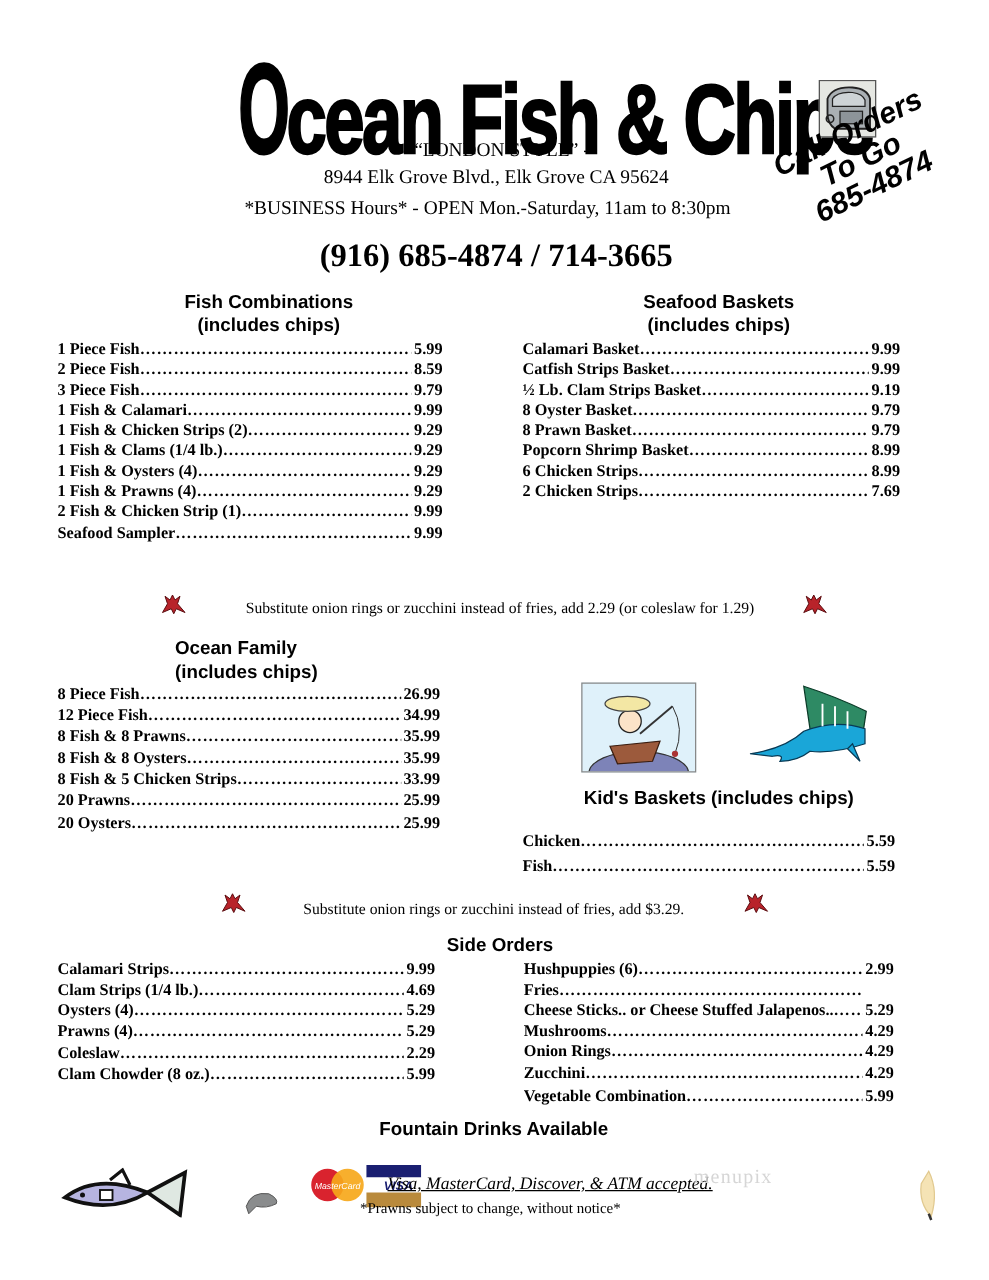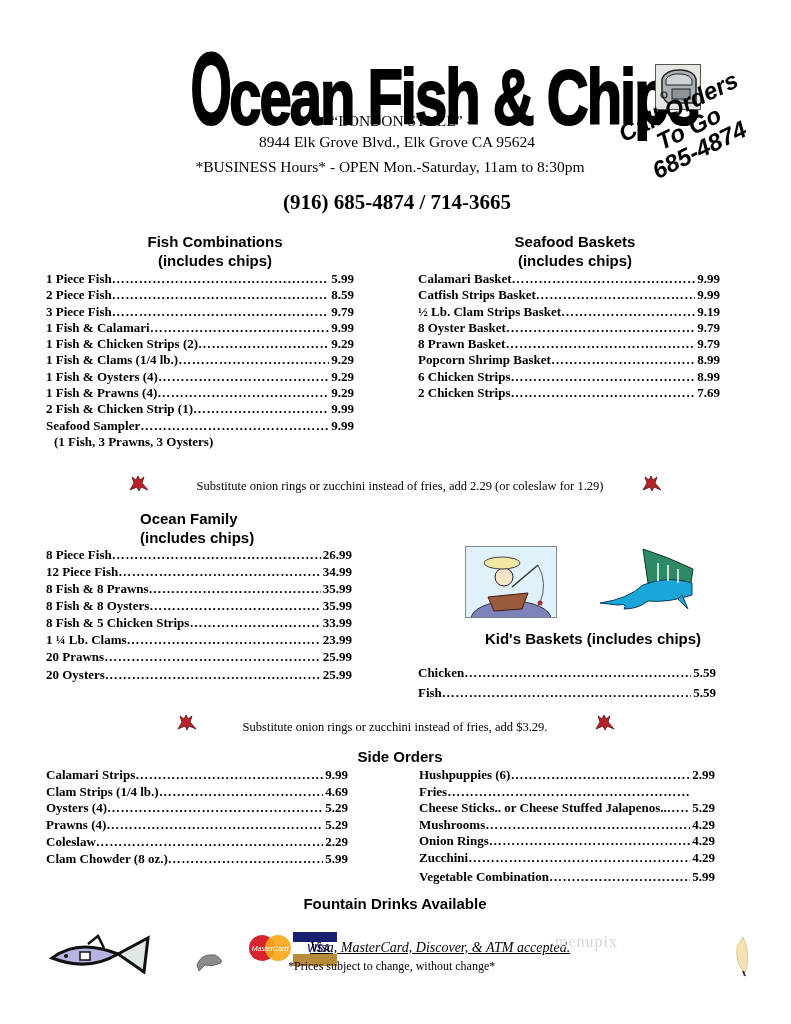--- a/index.html
+++ b/index.html
@@ -5,21 +5,21 @@
   html, body { margin: 0; padding: 0; background: #ffffff; }
   body { width: 791px; height: 1024px; position: relative; overflow: hidden; color: #000; font-family: "Liberation Serif", serif; }
   .abs { position: absolute; }
 
   
   .title { left: 182px; top: 28px; width: 430px; height: 90px; text-align: center; font-family: "Liberation Sans", sans-serif; font-weight: 900; font-size: 58px; line-height: 90px; letter-spacing: -2px; transform: scaleY(1.35); transform-origin: top center; white-space: nowrap; -webkit-text-stroke: 1.5px #000; }
   .title .big-o { font-size: 76px; display: inline-block; transform: scaleX(0.7); margin-right: -10px; }
   .subtitle { left: 182px; top: 112px; width: 430px; text-align: center; font-size: 15.5px; }
   .address { left: 182px; top: 133px; width: 430px; text-align: center; font-size: 15.5px; }
   .hours { left: 150px; top: 158px; width: 480px; text-align: center; font-size: 15.5px; }
-  .phone { left: 182px; top: 190px; width: 430px; text-align: center; font-size: 21px; font-weight: bold; }
+  .phone { left: 182px; top: 190px; width: 430px; text-align: center; font-size: 26px; font-weight: bold; }
 
   .phone-icon { left: 655px; top: 64px; width: 44px; height: 44px; border: 1px solid #555; background: #d8dbd5; }
   .call-orders { left: 612px; top: 90px; width: 175px; height: 120px; font-family: "Liberation Sans", sans-serif; font-weight: 900; font-style: italic; font-size: 24px; line-height: 24px; text-align: center; transform: rotate(-26deg); transform-origin: center; }
   .call-orders div { white-space: nowrap; }
 
   
   .sec-h { font-family: "Liberation Sans", sans-serif; font-weight: bold; font-size: 15px; text-align: center; line-height: 19px; }
 
   
   .menu { font-size: 13px; font-weight: bold; line-height: 16.3px; }
@@ -109,25 +109,20 @@
   <div class="row">
       <span class="name">2 Fish &amp; Chicken Strip (1)</span>
       <span class="dots"></span>
       <span class="price">9.99</span>
     </div>
   <div class="row">
       <span class="name">Seafood Sampler</span>
       <span class="dots"></span>
       <span class="price">9.99</span>
     </div>
-  <div class="row plain" style="padding-left:8px;">
-      <span class="name"> (1 Fish, 3 Prawns, 3 Oysters)</span>
-      <span class="dots"></span>
-      <span class="price"></span>
-    </div>
 </div>
 
 <div class="abs sec-h" style="left:460px; top:232px; width:230px;">
   <div>Seafood Baskets</div>
   <div>(includes chips)</div>
 </div>
 <div class="abs menu" style="left:418px; top:271px; width:302px;">
   <div class="row">
       <span class="name">Calamari Basket</span>
       <span class="dots"></span>
@@ -200,25 +195,20 @@
     </div>
   <div class="row">
       <span class="name">8 Fish &amp; 8 Oysters</span>
       <span class="dots"></span>
       <span class="price">35.99</span>
     </div>
   <div class="row">
       <span class="name">8 Fish &amp; 5 Chicken Strips</span>
       <span class="dots"></span>
       <span class="price">33.99</span>
-    </div>
-  <div class="row">
-      <span class="name">1 ¼ Lb. Clams</span>
-      <span class="dots"></span>
-      <span class="price">23.99</span>
     </div>
   <div class="row">
       <span class="name">20 Prawns</span>
       <span class="dots"></span>
       <span class="price">25.99</span>
     </div>
   <div class="row" style="margin-top:1px;align-items:flex-end;">
       <span class="name">20 Oysters</span>
       <span class="dots"></span>
       <span class="price">25.99</span>
@@ -240,21 +230,21 @@
   <svg width="96" height="66" viewBox="0 0 96 66">
     <path d="M45 2 Q70 10 95 22 L92 42 Q70 36 50 36 Z" fill="#2e8a64" stroke="#0b3b28" stroke-width="1"></path>
     <path d="M2 56 Q30 52 45 38 Q70 28 94 36 L94 48 Q70 56 50 54 Q40 62 26 62 Q30 56 20 58 Z" fill="#1aa6d8" stroke="#083a55" stroke-width="1"></path>
     <line x1="60" y1="16" x2="60" y2="34" stroke="#fff" stroke-width="1.5"></line>
     <line x1="70" y1="18" x2="70" y2="34" stroke="#fff" stroke-width="1.5"></line>
     <line x1="80" y1="22" x2="80" y2="36" stroke="#fff" stroke-width="1.5"></line>
     <path d="M84 48 L90 62 L80 52 Z" fill="#1aa6d8" stroke="#083a55" stroke-width="1"></path>
   </svg>
 </div>
 
-<div class="abs sec-h" style="left:458px; top:629px; width:270px;">Kid's Baskets (includes chips)</div>
+<div class="abs sec-h" style="left:440px; top:629px; width:270px;">Kid's Baskets (includes chips)</div>
 <div class="abs menu" style="left:418px; top:663px; width:298px; line-height:20px;">
   <div class="row">
       <span class="name">Chicken </span>
       <span class="dots"></span>
       <span class="price">5.59</span>
     </div>
   <div class="row">
       <span class="name">Fish </span>
       <span class="dots"></span>
       <span class="price">5.59</span>
@@ -366,21 +356,21 @@
 </div>
 <div class="abs" style="left:293px; top:932px; width:44px; height:34px;">
   <svg width="44" height="34" viewBox="0 0 44 34">
     <rect x="0" y="0" width="44" height="10" fill="#1a1f71"></rect>
     <rect x="0" y="10" width="44" height="12" fill="#ffffff"></rect>
     <rect x="0" y="22" width="44" height="12" fill="#b98a3c"></rect>
     <text x="14" y="20" font-size="10" font-weight="bold" font-style="italic" fill="#1a1f71" font-family="Liberation Sans, sans-serif">VISA</text>
   </svg>
 </div>
 <div class="abs footer-note" style="left:310px; top:940px; width:275px;">Visa, MasterCard, Discover, &amp; ATM accepted.</div>
-<div class="abs disclaimer" style="left:288px; top:959px; width:240px;">*Prices subject to change, without change*</div>
+<div class="abs disclaimer" style="left:288px; top:959px; width:240px;">*Prawns subject to change, without notice*</div>
 
 <div class="abs watermark" style="left:555px; top:933px;">menupix</div>
 
 <div class="abs" style="left:733px; top:933px; width:20px; height:44px;">
   <svg width="20" height="44" viewBox="0 0 20 44">
     <path d="M10 4 Q18 20 12 40 Q2 30 4 14 Z" fill="#f5e3b5" stroke="#e1c98f" stroke-width="1"></path>
     <path d="M10 38 L12 43" stroke="#333" stroke-width="2"></path>
   </svg>
 </div>
 

